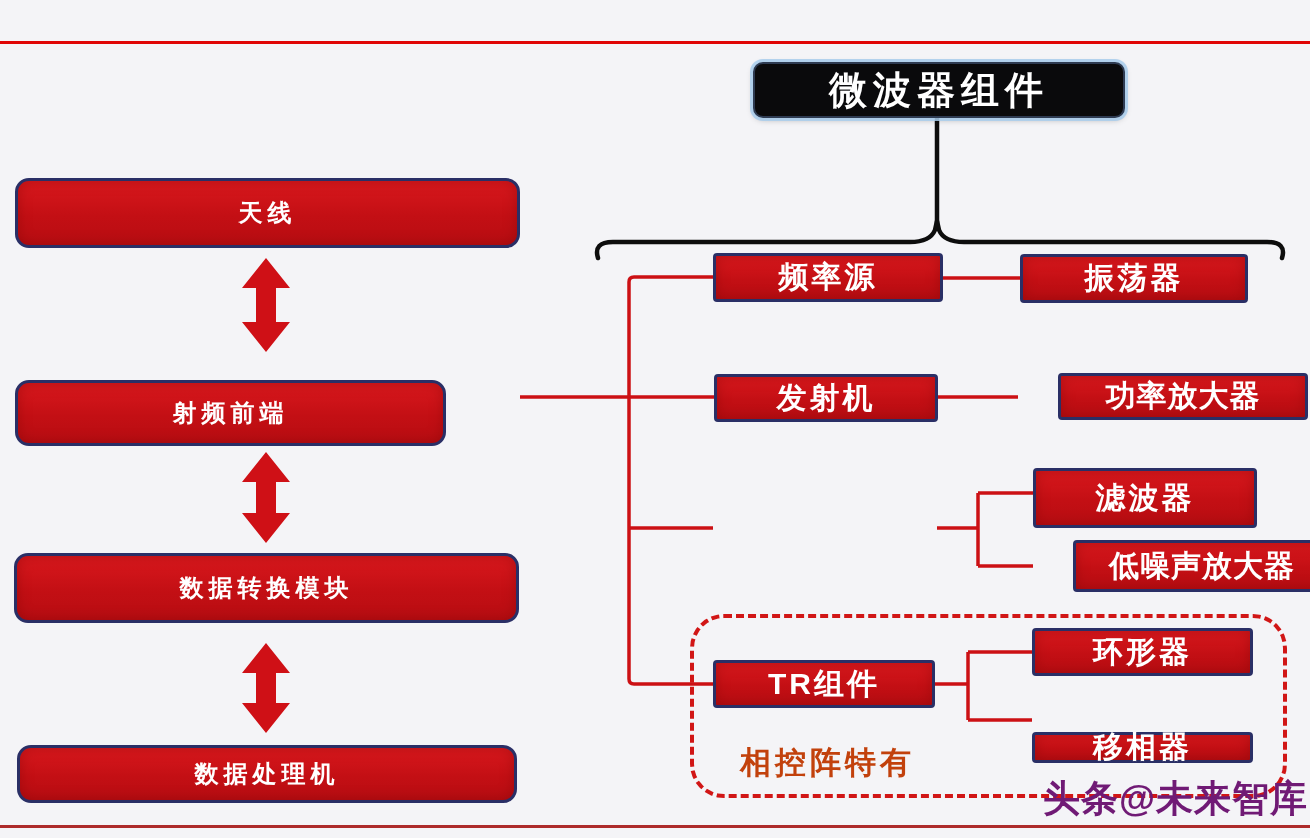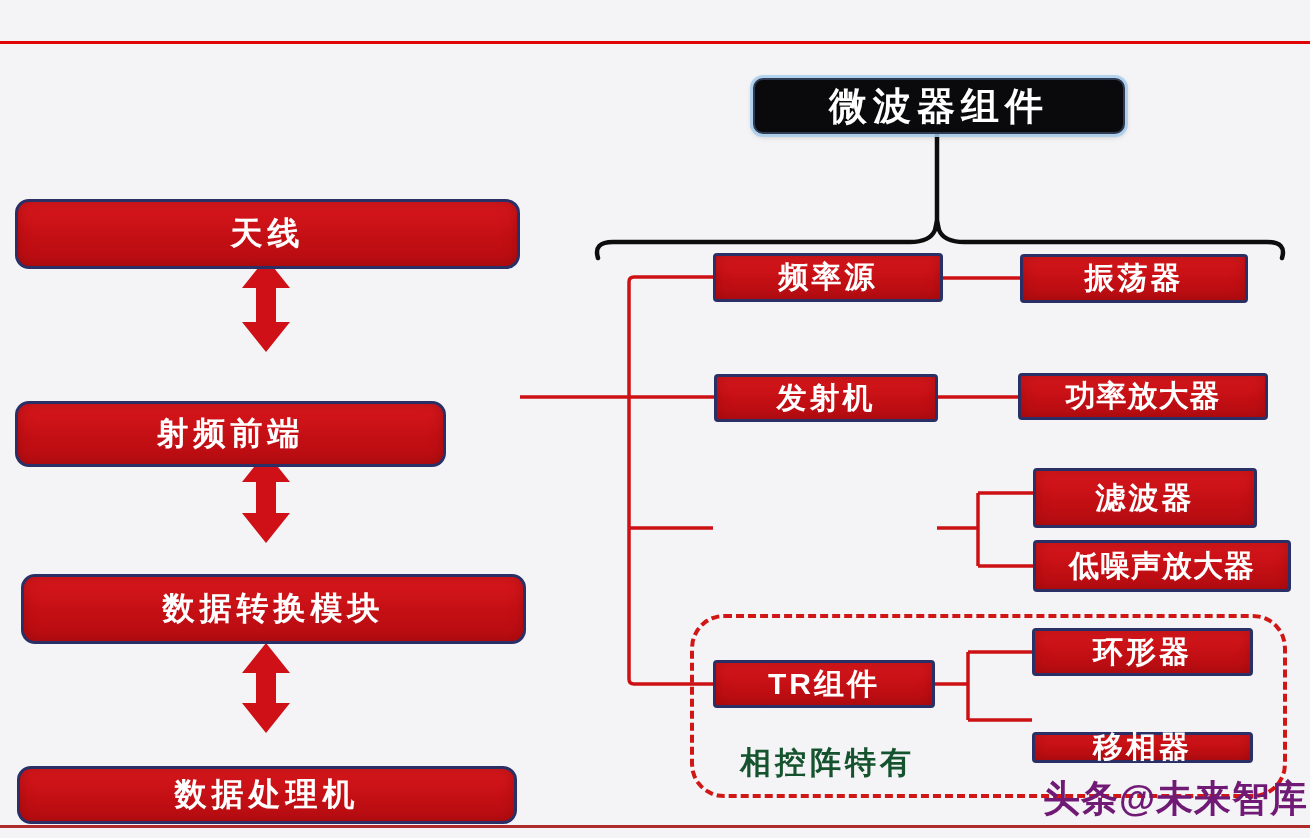--- a/index.html
+++ b/index.html
@@ -15,38 +15,38 @@
   .rule{position:absolute;left:0;width:1310px;}
   .rule.top{top:41px;height:3px;background:#e00505;}
   .rule.bottom{top:825px;height:3px;background:#ad2b2b;}
   .lbox,.rbox{
     position:absolute;display:flex;align-items:center;justify-content:center;
     background:linear-gradient(180deg,#d9181d 0%,#c30f14 55%,#b80d12 100%);
     border:3px solid #2a2f66;border-radius:14px;color:#ffffff;font-weight:bold;
     box-shadow:inset 0 0 14px rgba(110,0,0,.35);
     box-sizing:border-box;white-space:nowrap;
   }
-  .lbox{font-size:32px;letter-spacing:5px;margin-top:21px;}
+  .lbox{font-size:24px;letter-spacing:5px;}
   .rbox{font-size:30px;letter-spacing:3px;border-radius:4px;}
-  .rbox.tight{letter-spacing:1px;}
+  .rbox.tight{letter-spacing:1px;margin-left:40px;}
   .blackbox{
     position:absolute;left:753px;top:62px;width:372px;height:56px;
     display:flex;align-items:center;justify-content:center;
     background:#0a0a0c;border:2px solid #2e3b52;border-radius:10px;
     box-shadow:0 0 0 3px rgba(168,205,236,.85),0 2px 6px rgba(0,0,0,.25);
-    color:#ffffff;font-weight:bold;font-size:38px;letter-spacing:6px;box-sizing:border-box;margin-top:16px;
+    color:#ffffff;font-weight:bold;font-size:38px;letter-spacing:6px;box-sizing:border-box;
   }
   svg.overlay{position:absolute;left:0;top:0;pointer-events:none;}
   .dashedgroup{
     position:absolute;left:690px;top:614px;width:597px;height:184px;
     border:4px dashed #d11616;border-radius:34px;box-sizing:border-box;
   }
   .note{
     position:absolute;left:740px;top:742px;font-size:31px;font-weight:bold;
-    color:#14532d;letter-spacing:4px;white-space:nowrap;
+    color:#c2410c;letter-spacing:4px;white-space:nowrap;
   }
   .watermark{
     position:absolute;right:2px;top:774px;font-size:37px;font-weight:bold;
     color:#701a75;letter-spacing:1px;white-space:nowrap;z-index:5;
   }
 </style>
 </head>
 <body>
 
 <div id="stage">
@@ -82,21 +82,21 @@
     </g>
   </svg>
 
   <div class="dashedgroup"></div>
   <div class="note">相控阵特有</div>
 
   <div class="blackbox">微波器组件</div>
 
   <div class="lbox" style="left:15px;top:178px;width:505px;height:70px">天线</div>
   <div class="lbox" style="left:15px;top:380px;width:431px;height:66px">射频前端</div>
-  <div class="lbox" style="left:21px;top:553px;width:505px;height:70px">数据转换模块</div>
+  <div class="lbox" style="left:14px;top:553px;width:505px;height:70px">数据转换模块</div>
   <div class="lbox" style="left:17px;top:745px;width:500px;height:58px">数据处理机</div>
 
   <div class="rbox" style="left:713px;top:253px;width:230px;height:49px">频率源</div>
   <div class="rbox" style="left:1020px;top:254px;width:228px;height:49px">振荡器</div>
 
   <div class="rbox" style="left:714px;top:374px;width:224px;height:48px">发射机</div>
   <div class="rbox tight" style="left:1018px;top:373px;width:250px;height:47px">功率放大器</div>
 
   <div class="rbox" style="left:1033px;top:468px;width:224px;height:60px">滤波器</div>
   <div class="rbox tight" style="left:1033px;top:540px;width:258px;height:52px">低噪声放大器</div>

